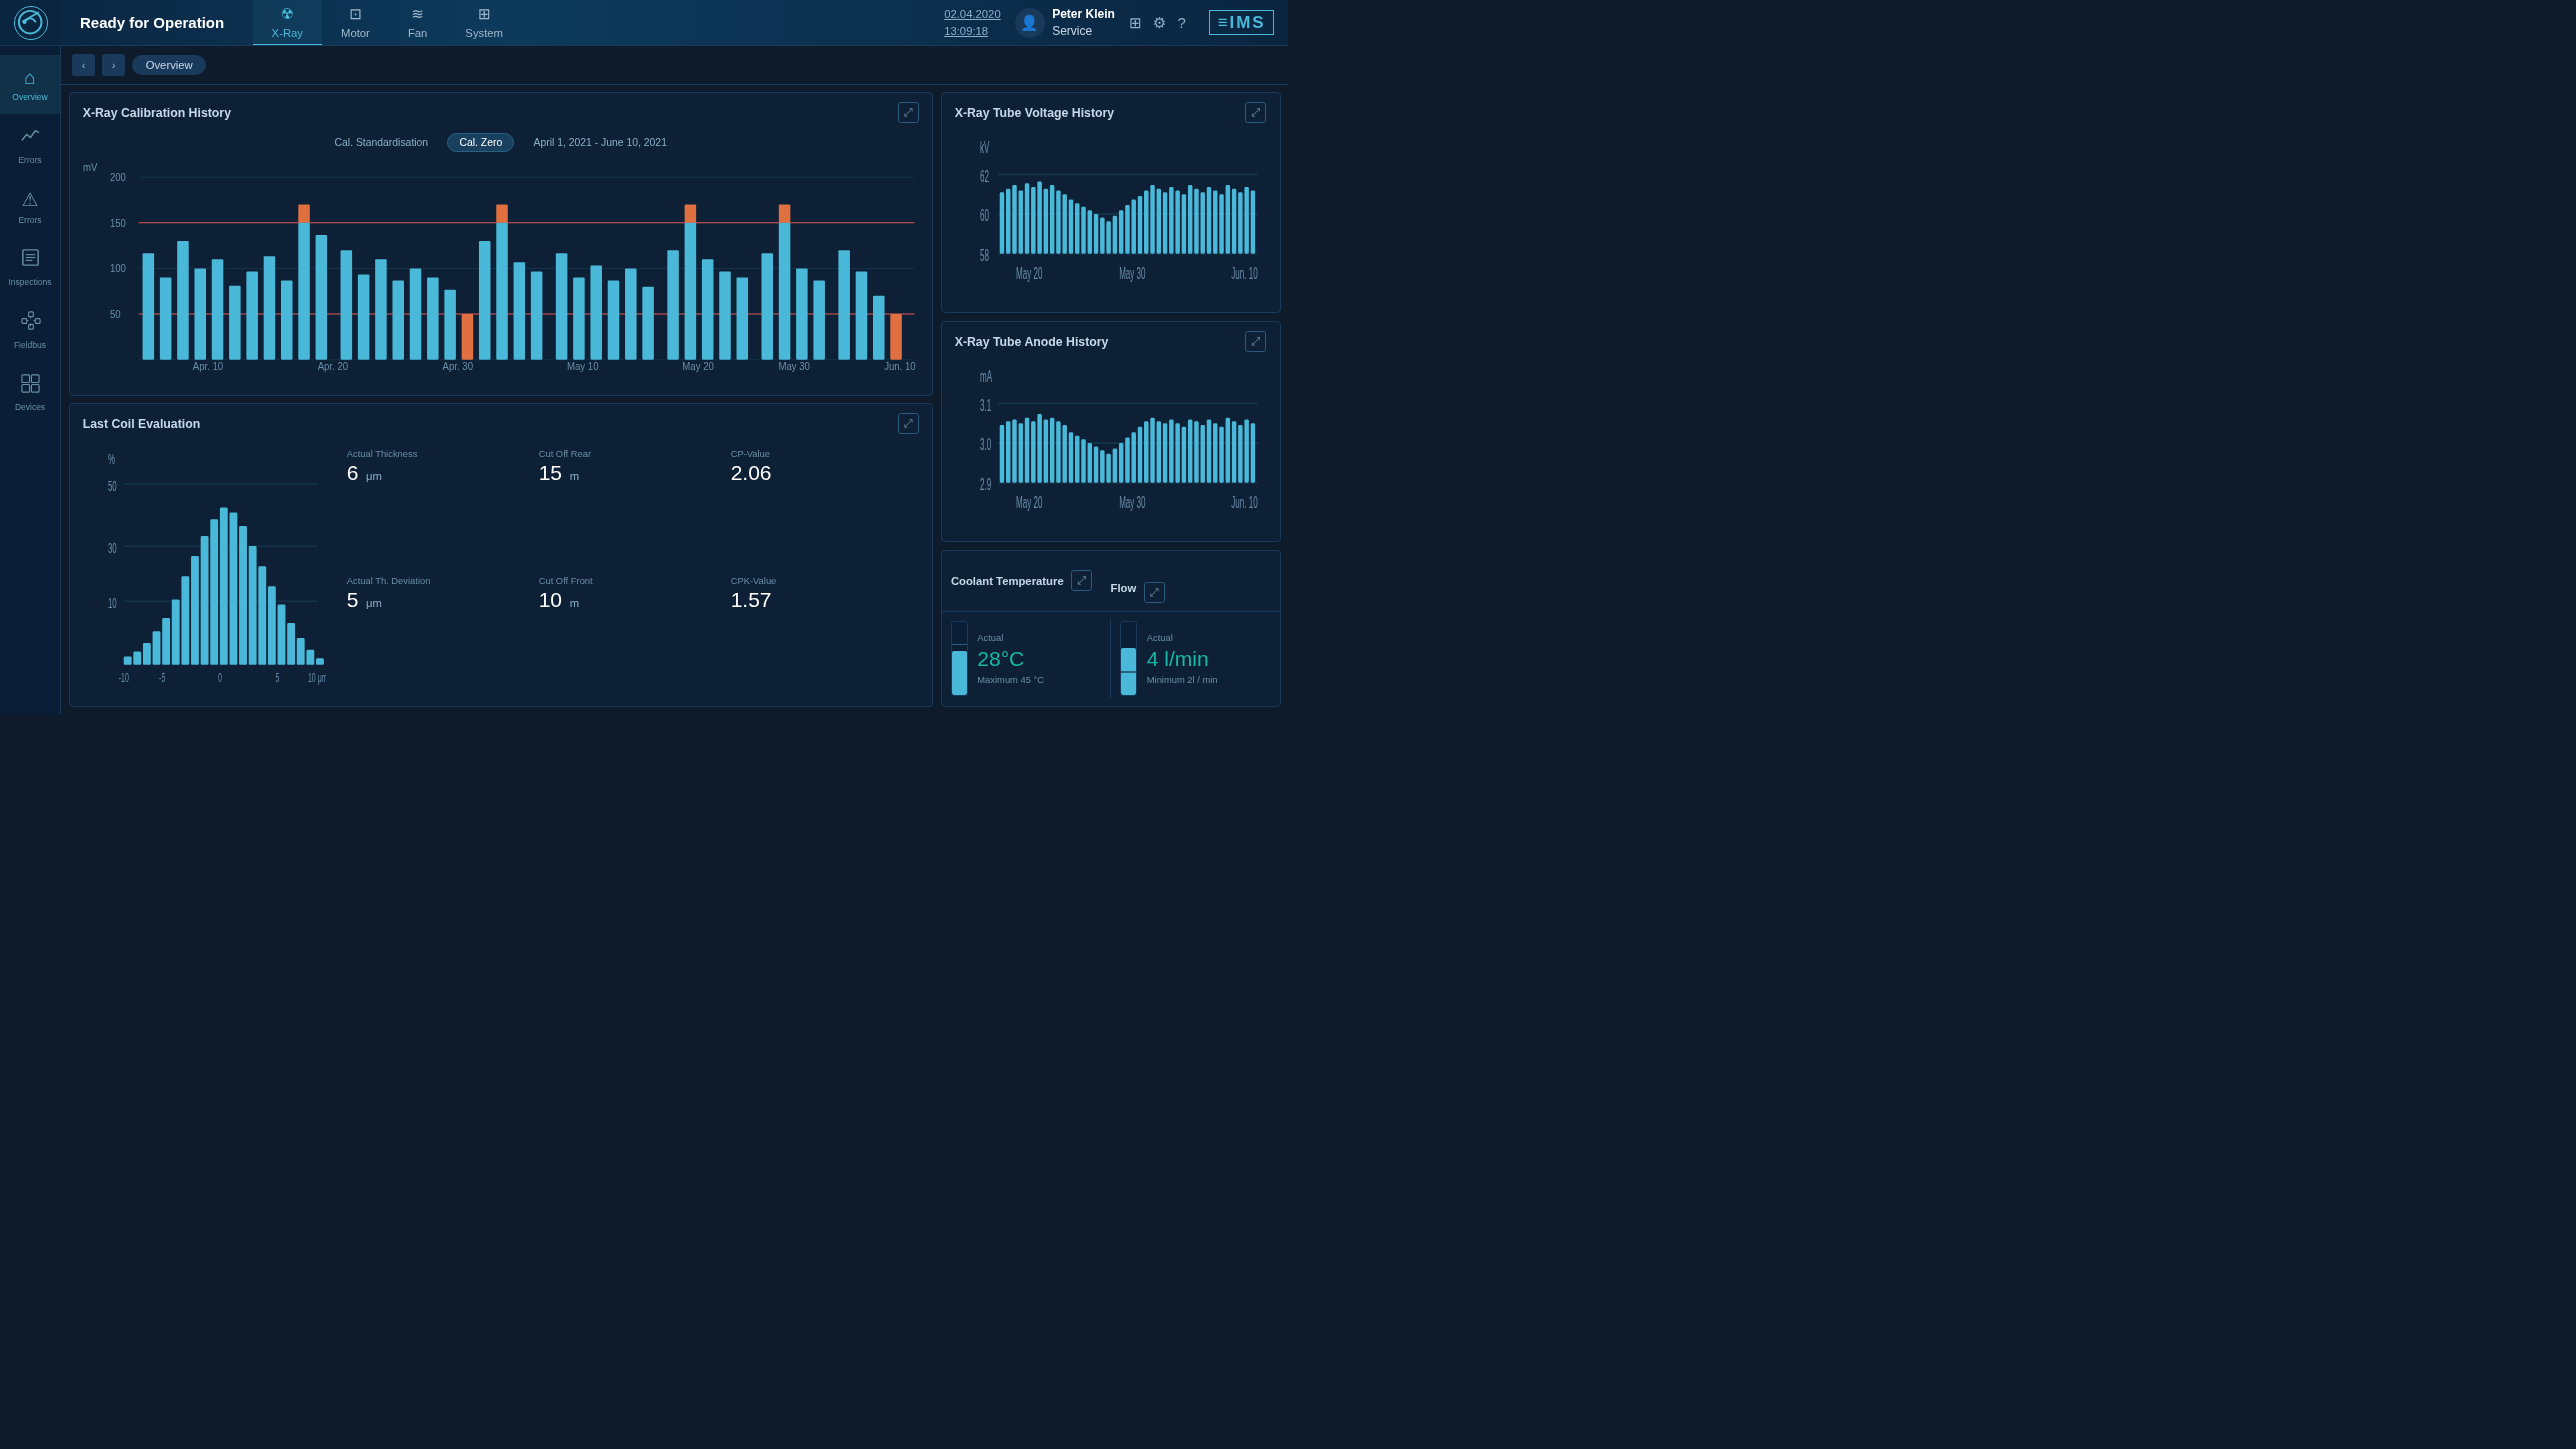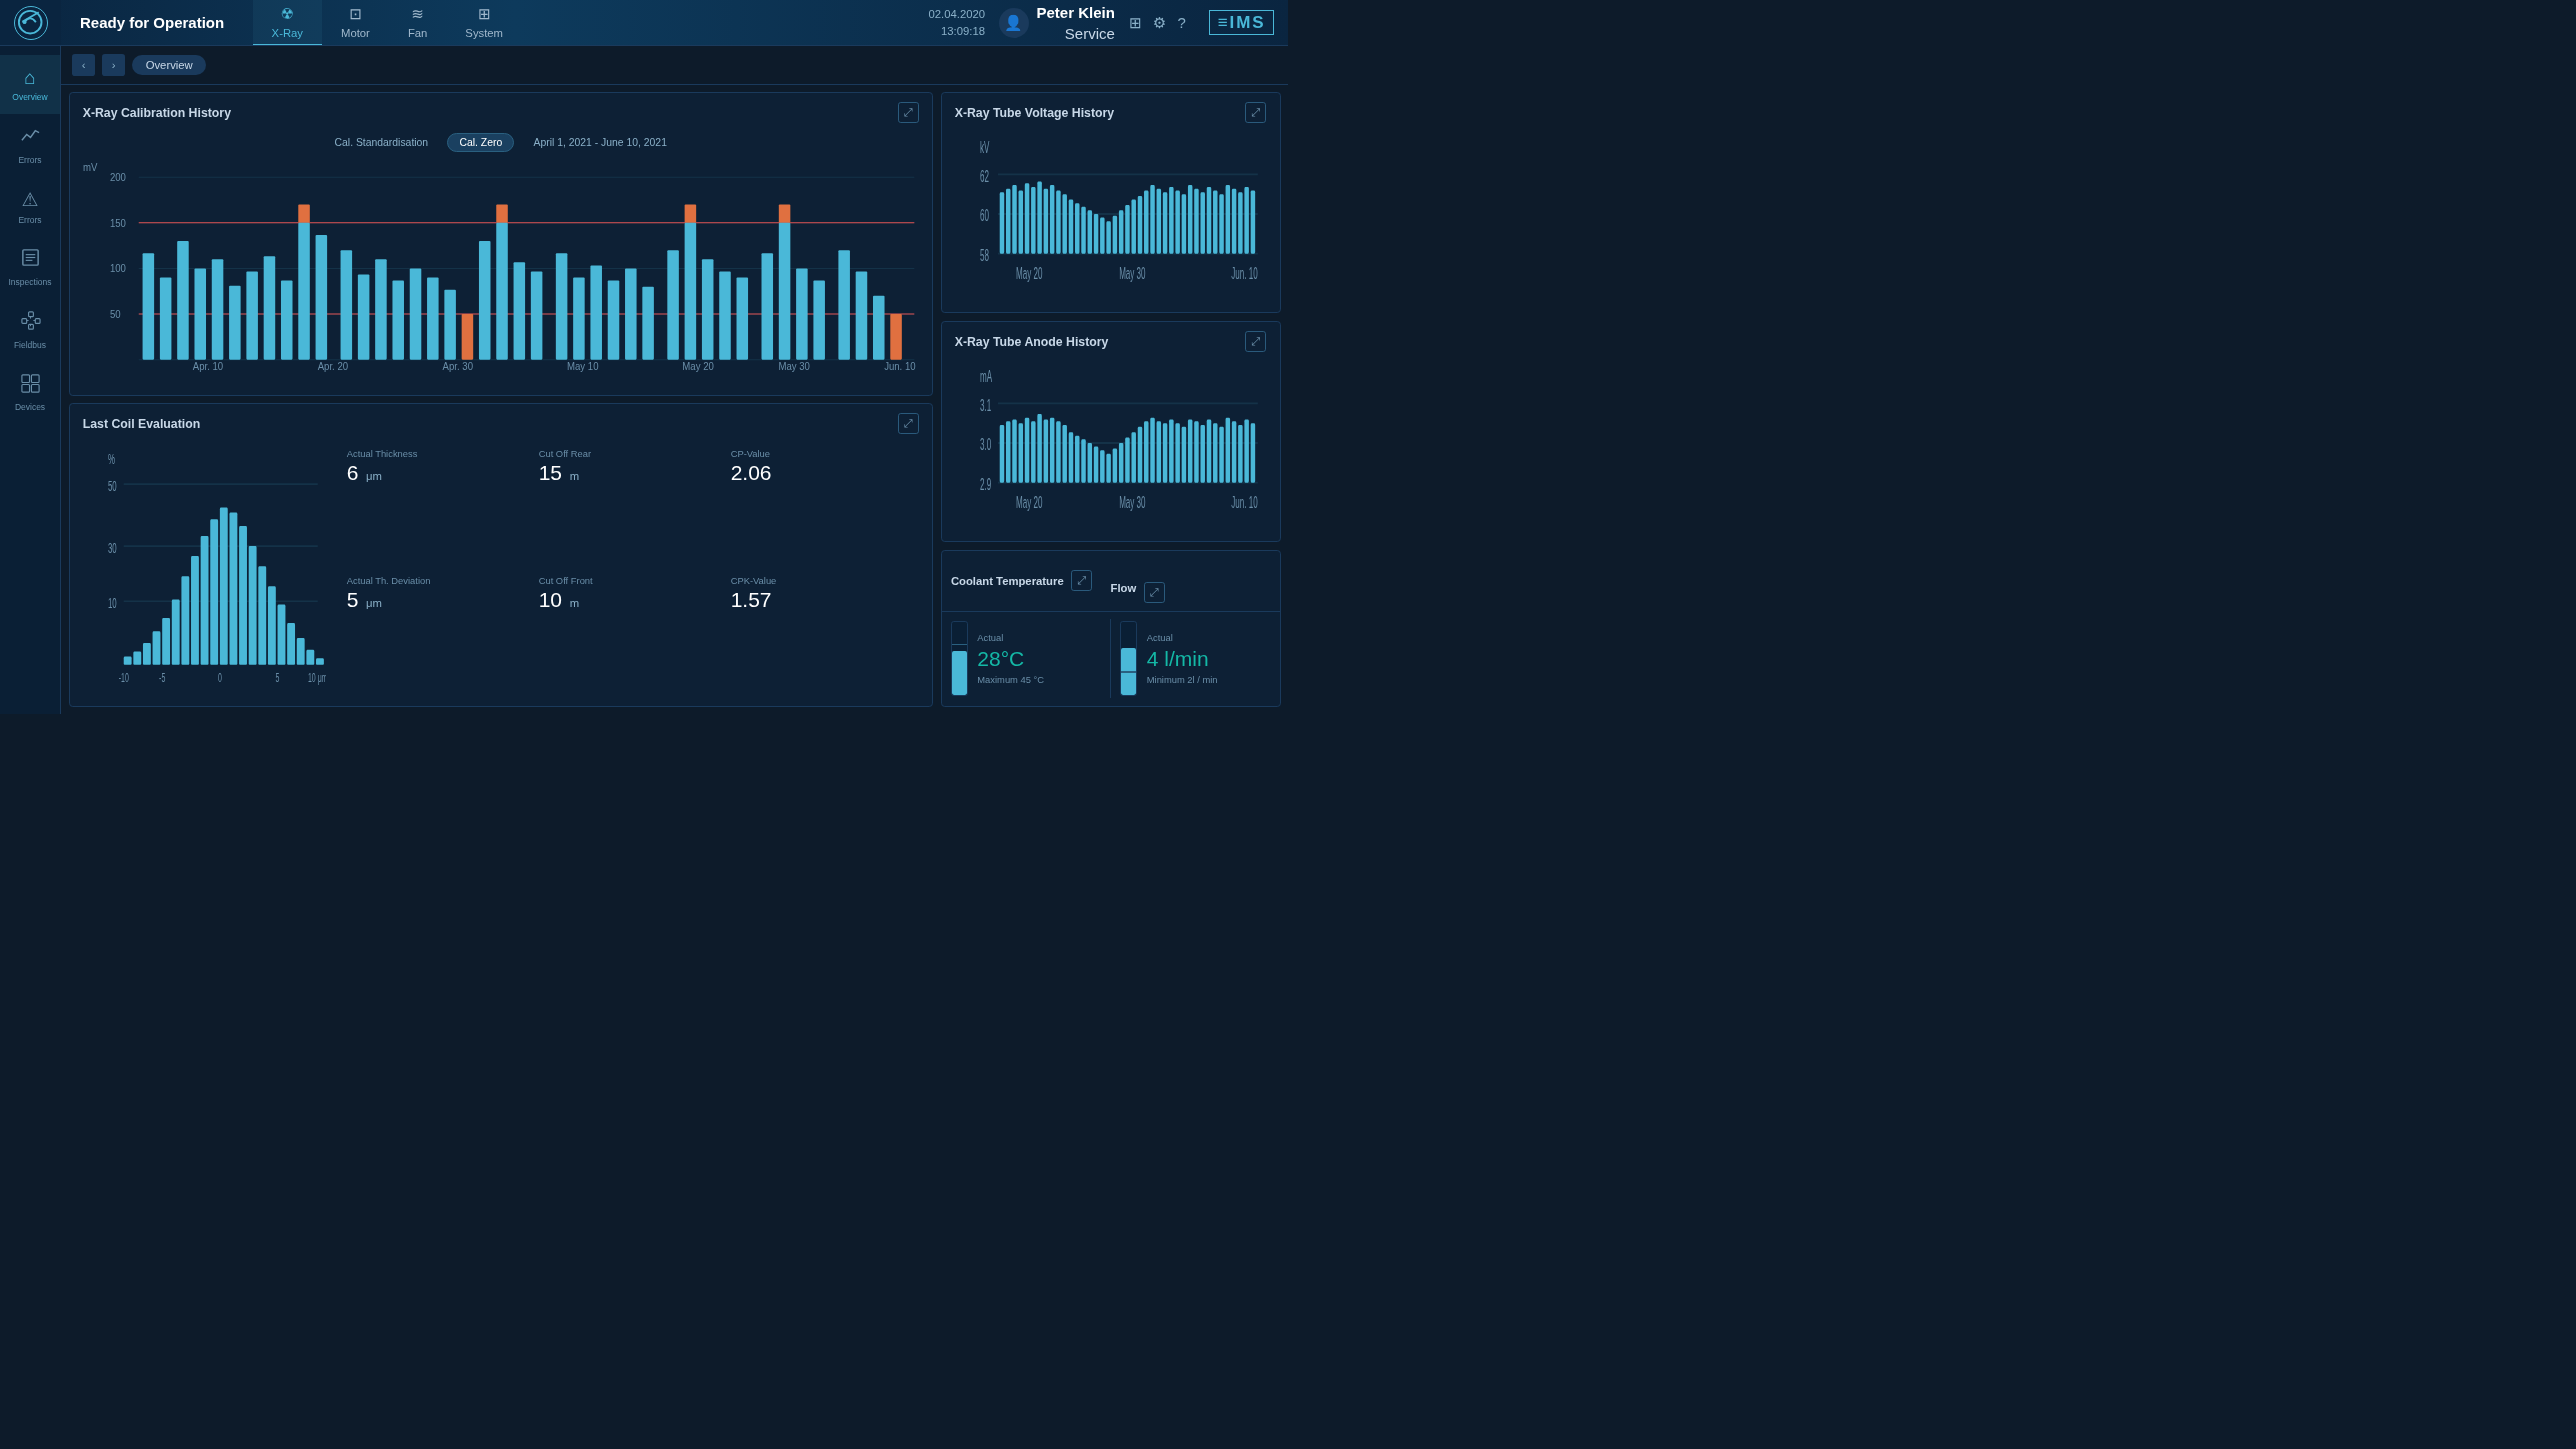--- a/index.html
+++ b/index.html
@@ -86,42 +86,43 @@
       background: rgba(74,184,216,0.08);
     }
     .tab-icon { font-size: 15px; }
     .topbar-right {
       display: flex;
       align-items: center;
       gap: 14px;
       padding-right: 14px;
     }
     .topbar-datetime {
-      text-align: right;
+      text-align: left;
       color: #8ab0c8;
       font-size: 11.3px;
       line-height: 1.5;
+      text-decoration: underline;
     }
     .topbar-user {
       display: flex;
       align-items: center;
       gap: 7.5px;
     }
     .user-avatar {
       width: 30px;
       height: 30px;
       border-radius: 50%;
       background: #1a3a5c;
       display: flex;
       align-items: center;
       justify-content: center;
       color: #4ab8d8;
       font-size: 15px;
     }
-    .user-info { color: #c8d8e8; font-size: 15px; line-height: 1.4; text-align: right; }
+    .user-info { color: #c8d8e8; font-size: 12px; line-height: 1.4; }
     .user-name { font-weight: 600; color: #fff; }
     .topbar-actions {
       display: flex;
       align-items: center;
       gap: 11.3px;
       color: #8ab0c8;
       font-size: 15px;
     }
     .topbar-actions span { cursor: pointer; }
     .ims-logo {

